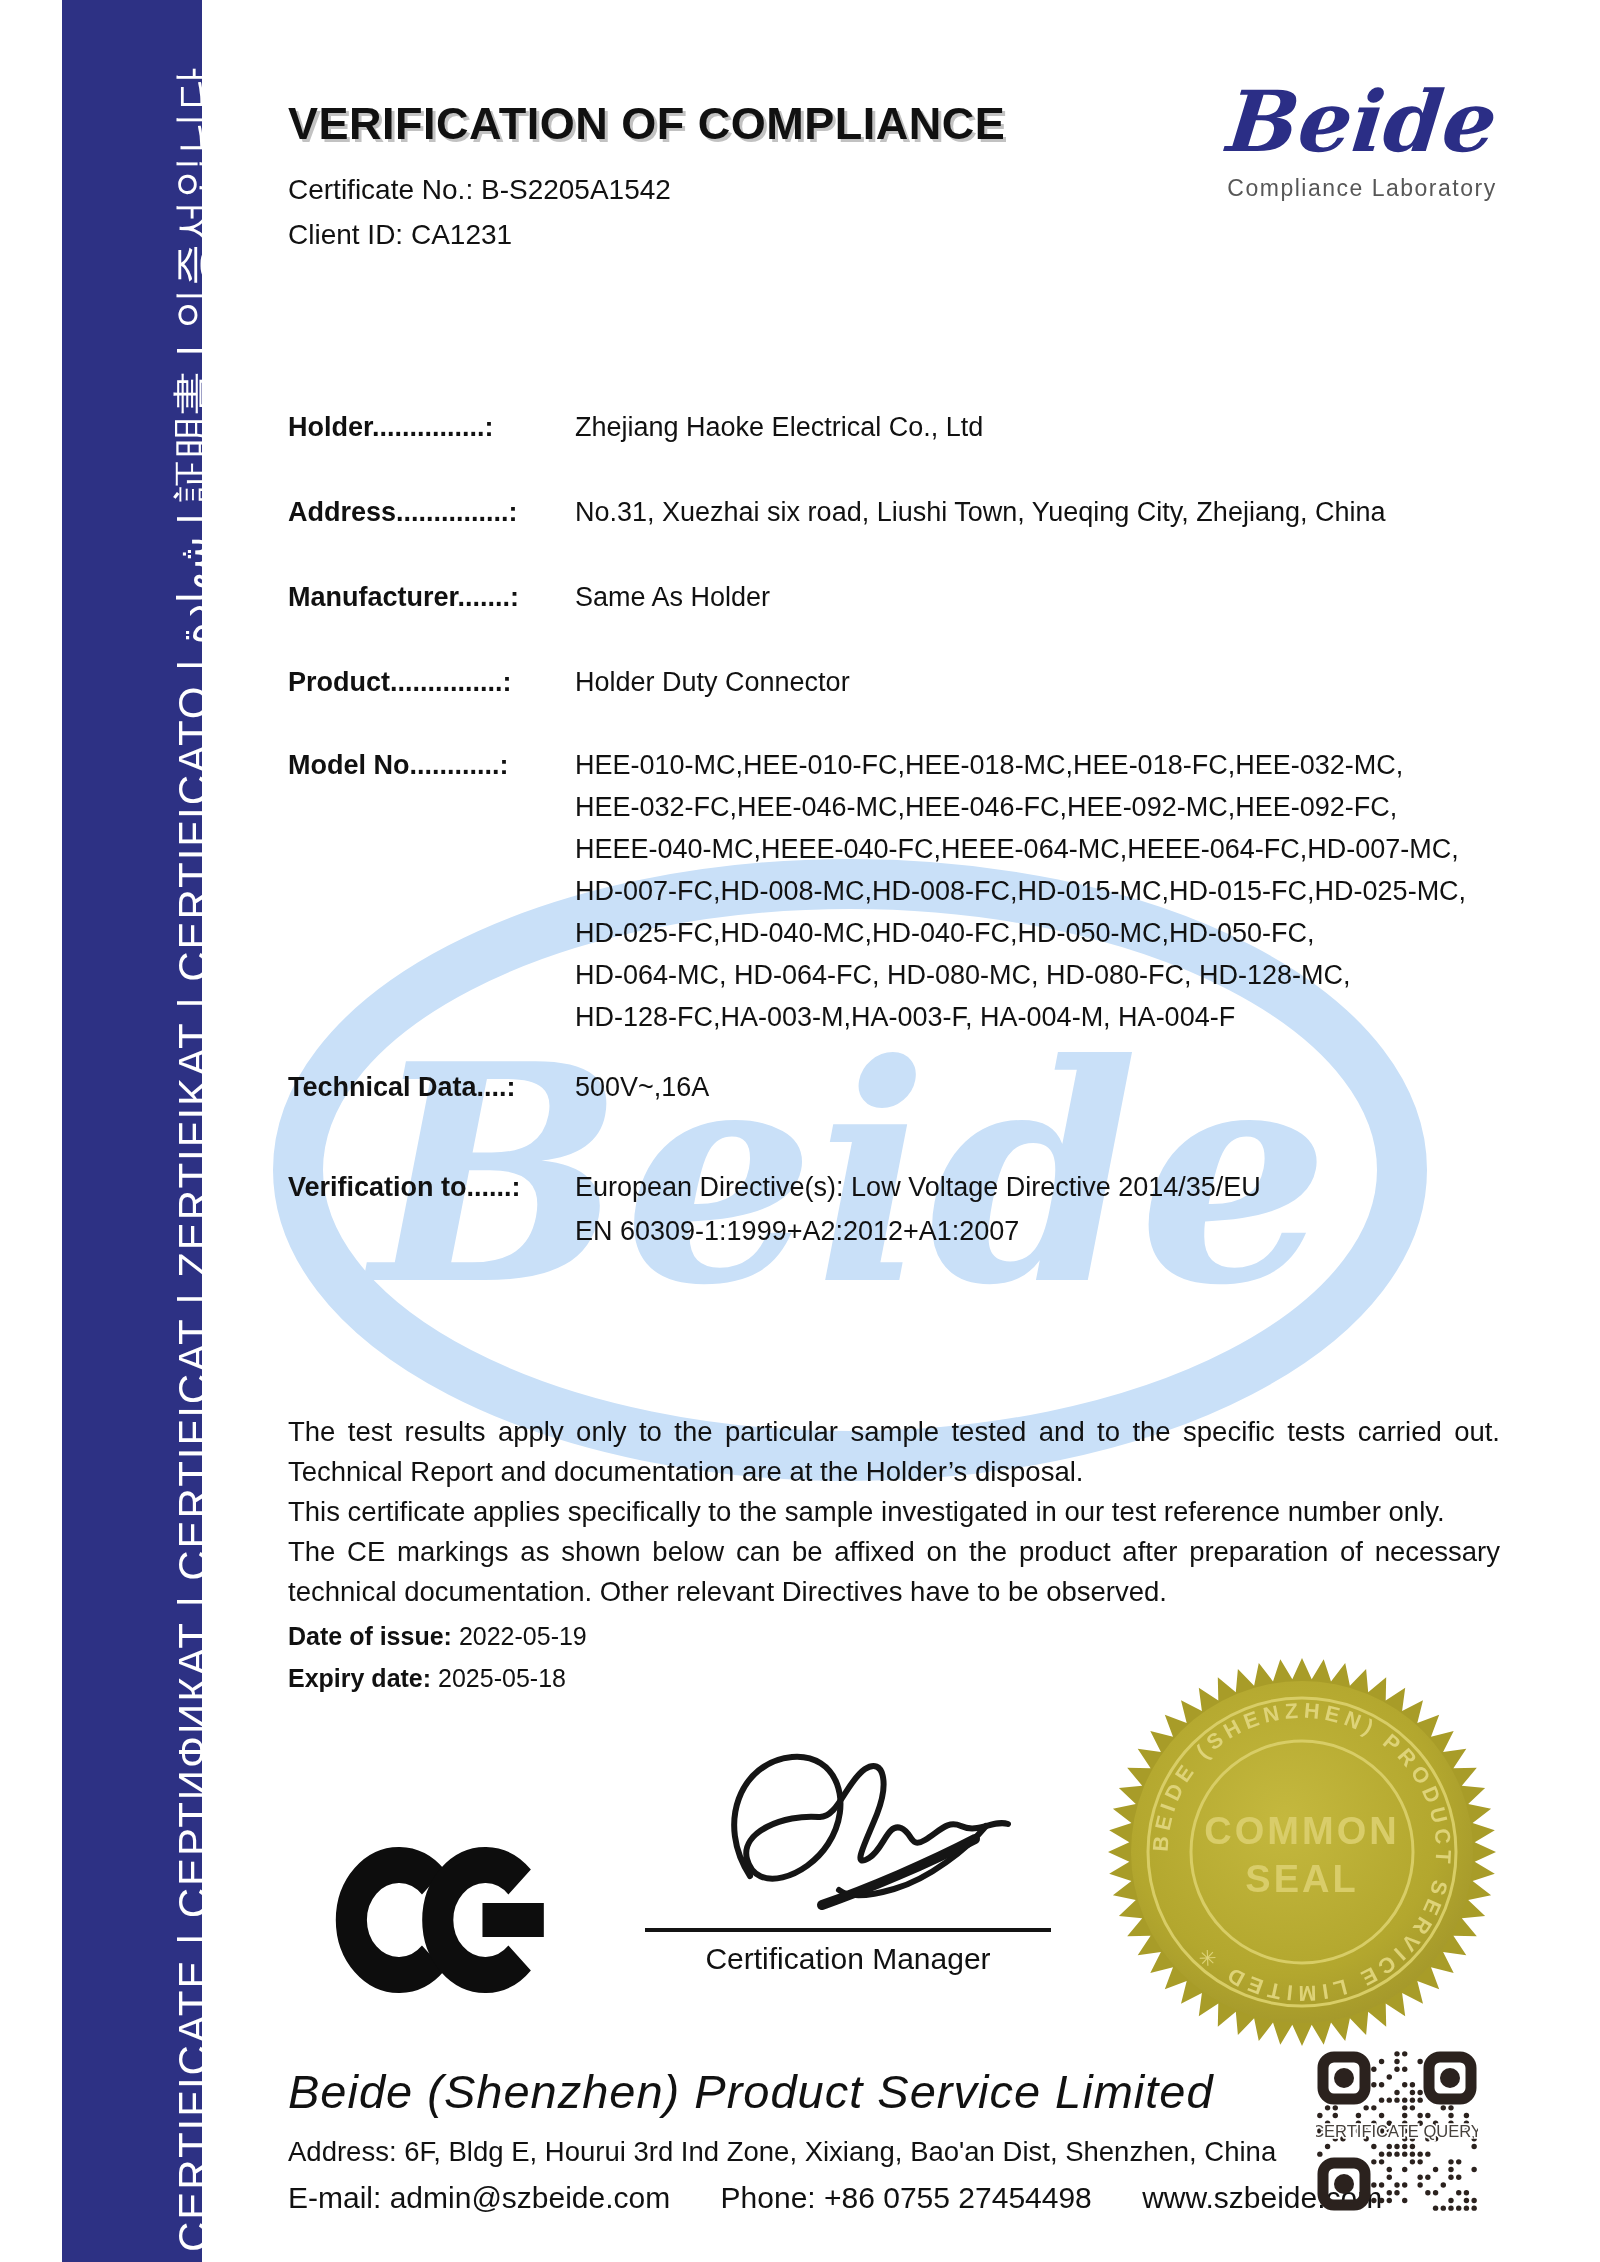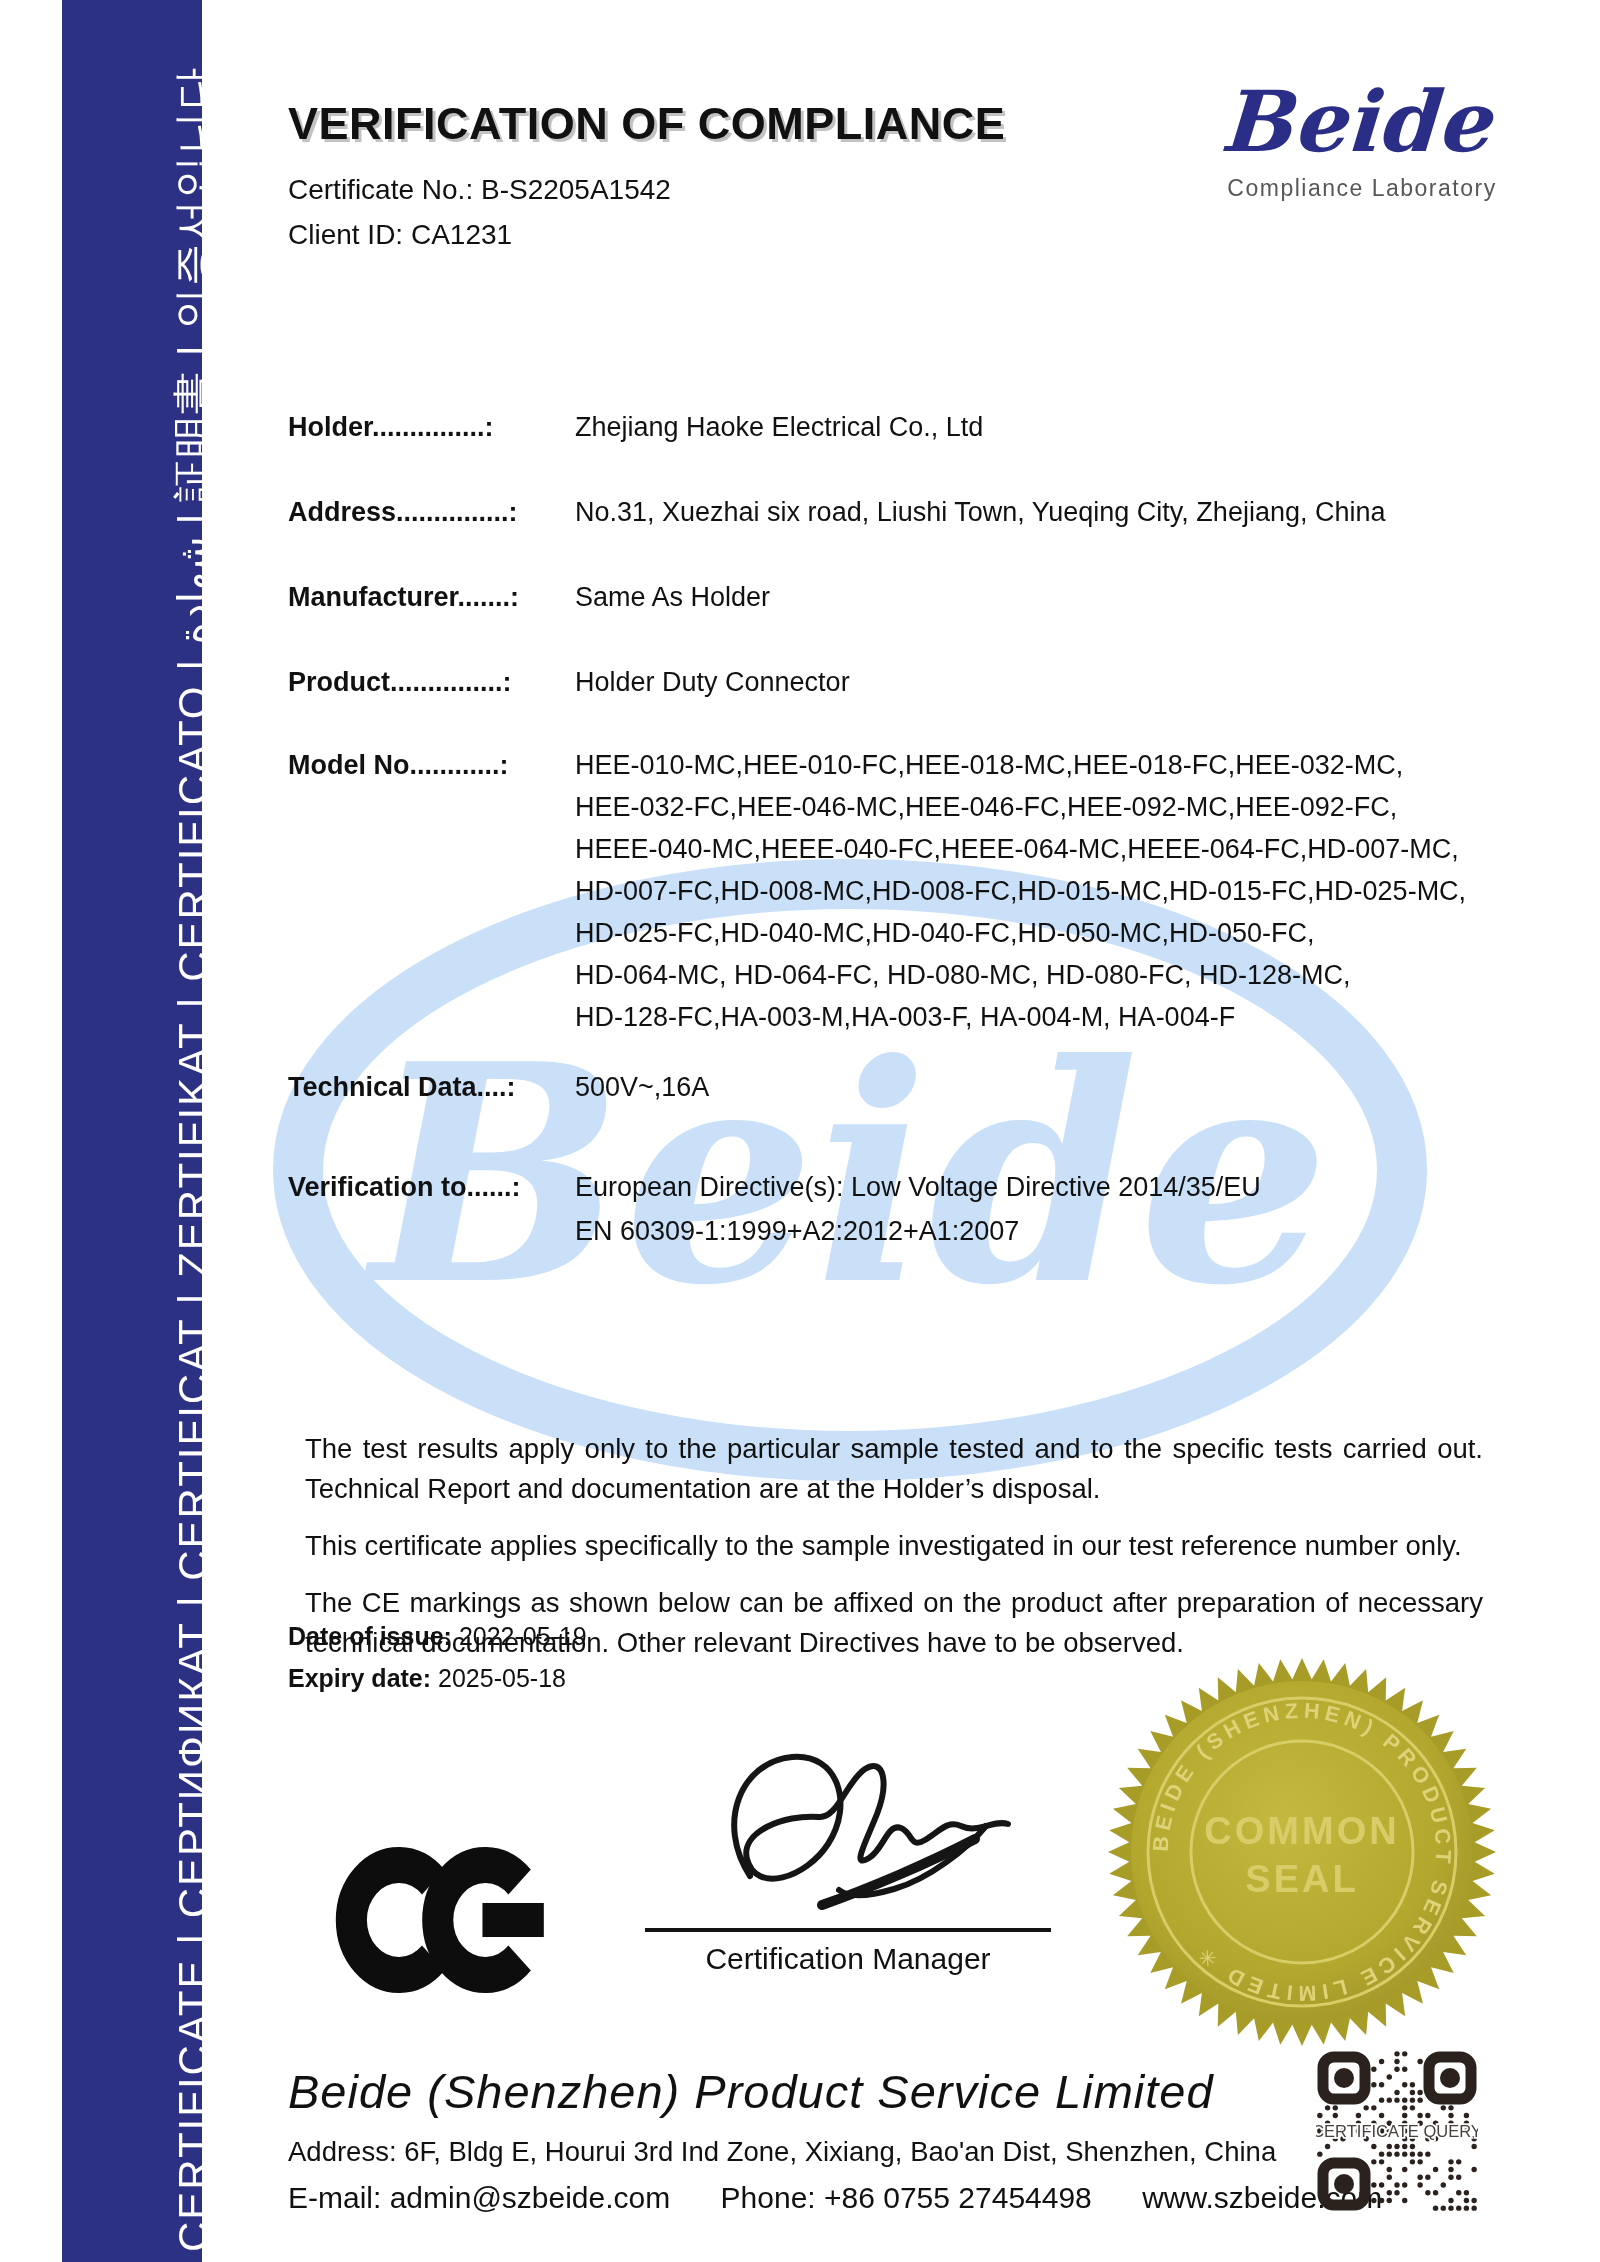--- a/index.html
+++ b/index.html
@@ -30,21 +30,21 @@
 
   .logo{position:absolute;left:1222px;top:80px;width:280px;text-align:center;}
   .logo-name{font-family:"DejaVu Serif","Liberation Serif",serif;font-style:italic;font-weight:bold;
     font-size:84px;line-height:1;color:var(--logo-navy);transform:skewX(-6deg);display:inline-block;}
   .logo-tag{font-size:23px;color:var(--gray);letter-spacing:1.5px;margin-top:11px;}
   .lab-col{position:absolute;left:288px;font-size:27px;font-weight:bold;white-space:nowrap;}
   .val-col{position:absolute;left:575px;font-size:27px;white-space:nowrap;}
 
   .statements{position:absolute;left:288px;top:1412px;width:1212px;font-size:27.5px;line-height:40px;
     text-align:justify;}
-  .statements p{margin:17px;}
+  .statements p{margin:0;}
   .dateline{position:absolute;left:288px;font-size:25px;}
   .dateline b{font-weight:bold;}
 
   .ce{position:absolute;left:333px;top:1845px;}
   .sig{position:absolute;left:688px;top:1728px;}
   .sigline{position:absolute;left:645px;top:1928px;width:406px;height:4px;background:#141414;}
   .sigtitle{position:absolute;left:645px;top:1942px;width:406px;text-align:center;font-size:30px;}
 
   .seal{position:absolute;left:1106px;top:1656px;}
   .qr{position:absolute;left:1316px;top:2050px;}

